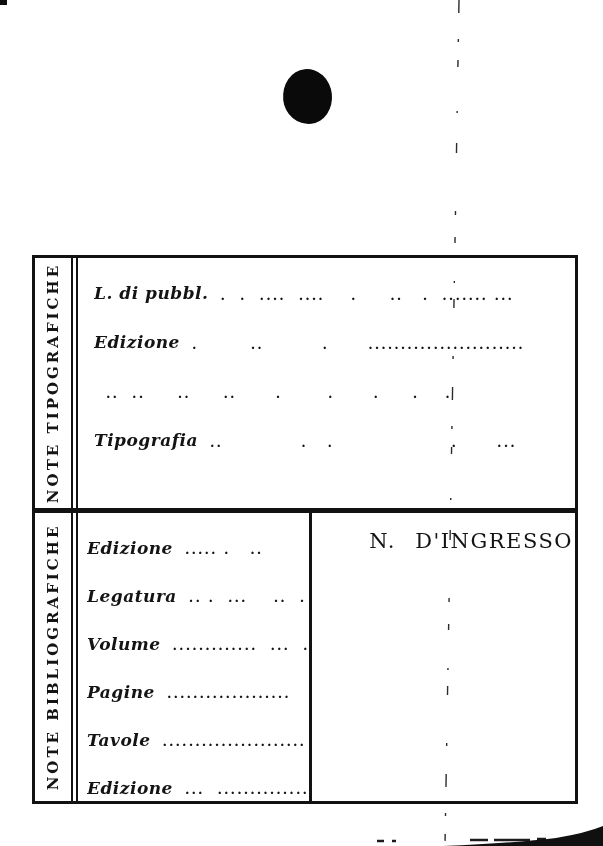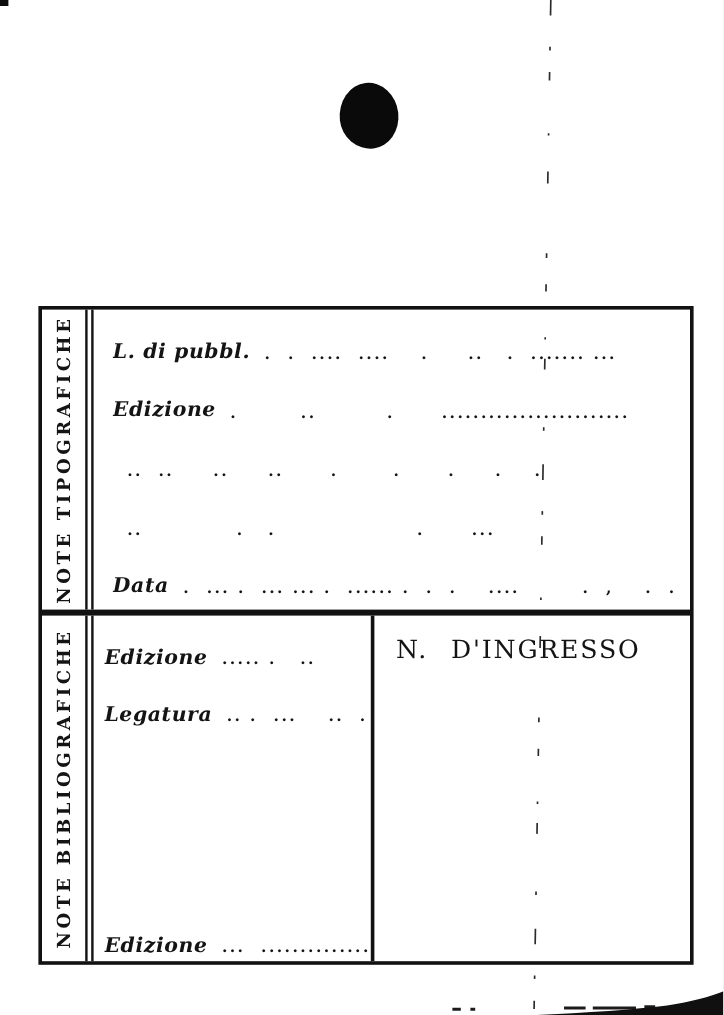--- a/index.html
+++ b/index.html
@@ -69,22 +69,22 @@
     flex: 0 1 auto;
   }
   .section-top .field-row { left: 59px; width: 472px; align-items: flex-end; }
   .section-bottom .field-row { left: 52px; width: 220px; }
 
   .vdiv {
     position: absolute; top: 0; bottom: 0; left: 274px; width: 3px;
     background: #121212;
   }
   .ingresso {
-    position: absolute; left: 295px; right: 2px; top: 16px;
-    text-align: left;
+    position: absolute; left: 275px; right: 2px; top: 16px;
+    text-align: right;
     font-size: 21px; letter-spacing: 1.5px; word-spacing: 11px;
   }
 </style>
 </head>
 <body>
 
 <div class="page">
 
   <div class="corner-mark"></div>
   <div class="punch-hole"></div>
@@ -107,25 +107,22 @@
         <span class="leader">.  .  ....  ....    .     ..   .  ....... ...</span>
       </div>
       <div class="field-row" style="top:70px">
         <span class="flabel">Edizione</span>
         <span class="leader">.        ..         .      ........................</span>
       </div>
       <div class="field-row" style="top:119px">
         <span class="leader">..  ..     ..     ..      .       .      .     .    .</span>
       </div>
       <div class="field-row" style="top:168px">
+        <span class="flabel">Tipografia</span>
         <span class="leader">..            .   .                  .      ...</span>
-      </div>
-      <div class="field-row" style="top:216px">
-        <span class="flabel">Data</span>
-        <span class="leader">.  ... .  ... ... .  ...... .  .  .    ....        .  ,    .  .</span>
       </div>
     </div>
 
     <div class="divider"></div>
 
     <div class="section section-bottom">
       <div class="sidebar">
         <span class="sidebar-label">NOTE BIBLIOGRAFICHE</span>
       </div>
 
@@ -134,20 +131,32 @@
       <div class="ingresso">N. D'INGRESSO</div>
 
       <div class="field-row" style="top:25px">
         <span class="flabel">Edizione</span>
         <span class="leader">..... .   ..         .</span>
       </div>
       <div class="field-row" style="top:73px">
         <span class="flabel">Legatura</span>
         <span class="leader">.. .  ...    ..  ..  ...</span>
       </div>
+      <div class="field-row" style="top:121px">
+        <span class="flabel">Volume</span>
+        <span class="leader">.............  ...  .</span>
+      </div>
+      <div class="field-row" style="top:169px">
+        <span class="flabel">Pagine</span>
+        <span class="leader">...................</span>
+      </div>
+      <div class="field-row" style="top:217px">
+        <span class="flabel">Tavole</span>
+        <span class="leader">......................</span>
+      </div>
       <div class="field-row" style="top:265px">
         <span class="flabel">Edizione</span>
         <span class="leader">...  ...............</span>
       </div>
     </div>
 
   </div>
 </div>
 
 </body></html>

